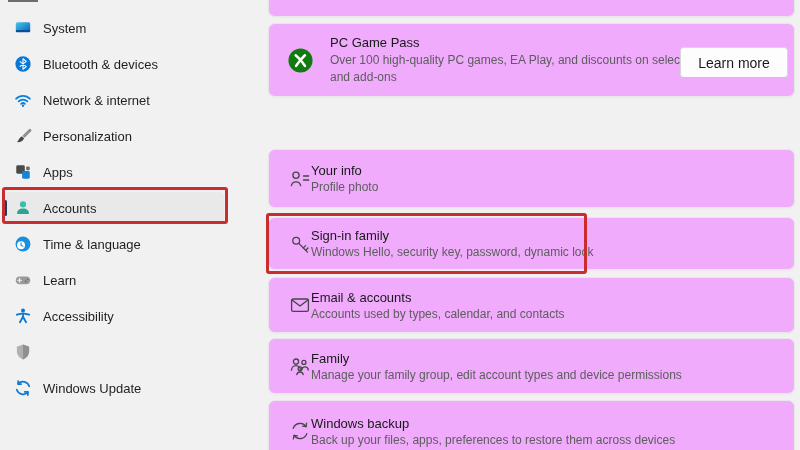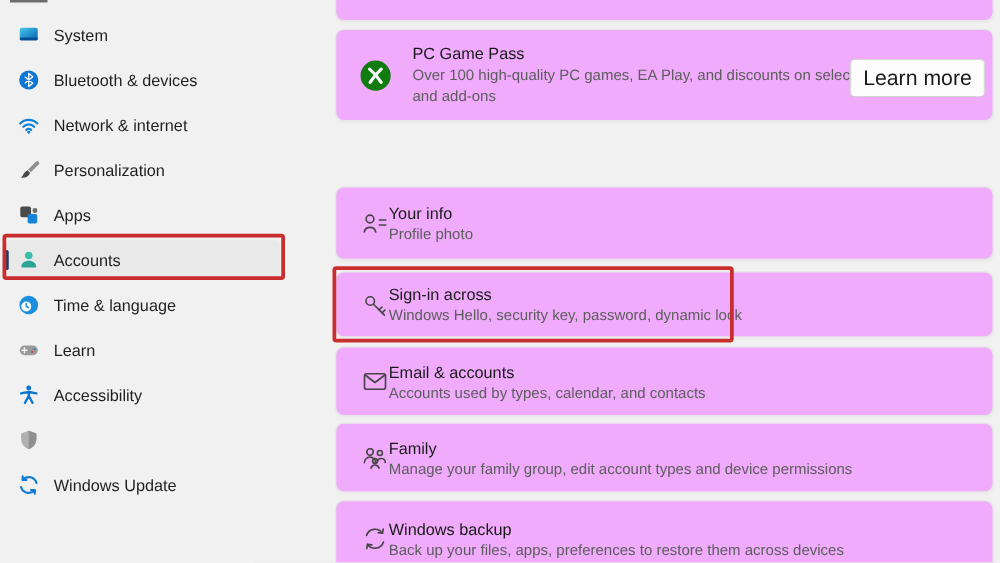--- a/index.html
+++ b/index.html
@@ -29,21 +29,21 @@
   .row-title{font-size:13px;font-weight:500;color:#191919;}
   .row-desc{font-size:12px;color:#5d5d5d;}
   #section-heading{position:absolute;left:268px;top:124px;font-size:14px;
                    font-weight:700;color:#1b1b1b;}
 
   #gamepass-card{top:23px;height:74px;display:flex;align-items:center;gap:16px;
                  padding:0 16px 0 18px;}
   #gamepass-text .row-desc{max-width:395px;line-height:1.35;}
   #learn-more-btn{position:absolute;right:6px;top:23px;width:108px;height:31px;
                   background:#fdfdfd;border:1px solid #d7d7d7;border-bottom-color:#c6c6c6;
-                  border-radius:4px;font-size:17px;color:#1a1a1a;
+                  border-radius:4px;font-size:14px;color:#1a1a1a;
                   font-family:inherit;cursor:default;}
   #partial-card{top:-10px;height:27px;}
 
   
   .red-box{position:absolute;border:3px solid var(--red,#c92d2d);border-radius:3px;
            box-sizing:border-box;z-index:6;pointer-events:none;background:transparent;}
   #hl-accounts{left:2px;top:187px;width:226px;height:37px;}
   #hl-signin{left:266px;top:213px;width:321px;height:61px;}
 
   #crop-artifact{position:absolute;left:8px;top:0;width:30px;height:2px;
@@ -190,21 +190,21 @@
   </div>
 
   <div class="card row-card" style="top:217px;height:53px;">
     <svg class="row-icon" viewBox="0 0 22 22" fill="none" stroke="#454545" stroke-width="1.3" stroke-linecap="round">
       <circle cx="7.2" cy="7.8" r="3.4"></circle>
       <path d="M9.8 10.4 L18.5 19.1"></path>
       <path d="M14.3 14.9 L16.6 12.6"></path>
       <path d="M16.7 17.3 L19 15"></path>
     </svg>
     <div class="row-text">
-      <span class="row-title">Sign-in across</span>
+      <span class="row-title">Sign-in family</span>
       <span class="row-desc">Windows Hello, security key, password, dynamic lock</span>
     </div>
   </div>
 
   <div class="card row-card" style="top:277px;height:56px;">
     <svg class="row-icon" viewBox="0 0 22 22" fill="none" stroke="#454545" stroke-width="1.3" stroke-linecap="round" stroke-linejoin="round">
       <rect x="2.6" y="5" width="16.8" height="12.4" rx="1.6"></rect>
       <path d="M3.4 6.2 L11 12 L18.6 6.2"></path>
     </svg>
     <div class="row-text">

